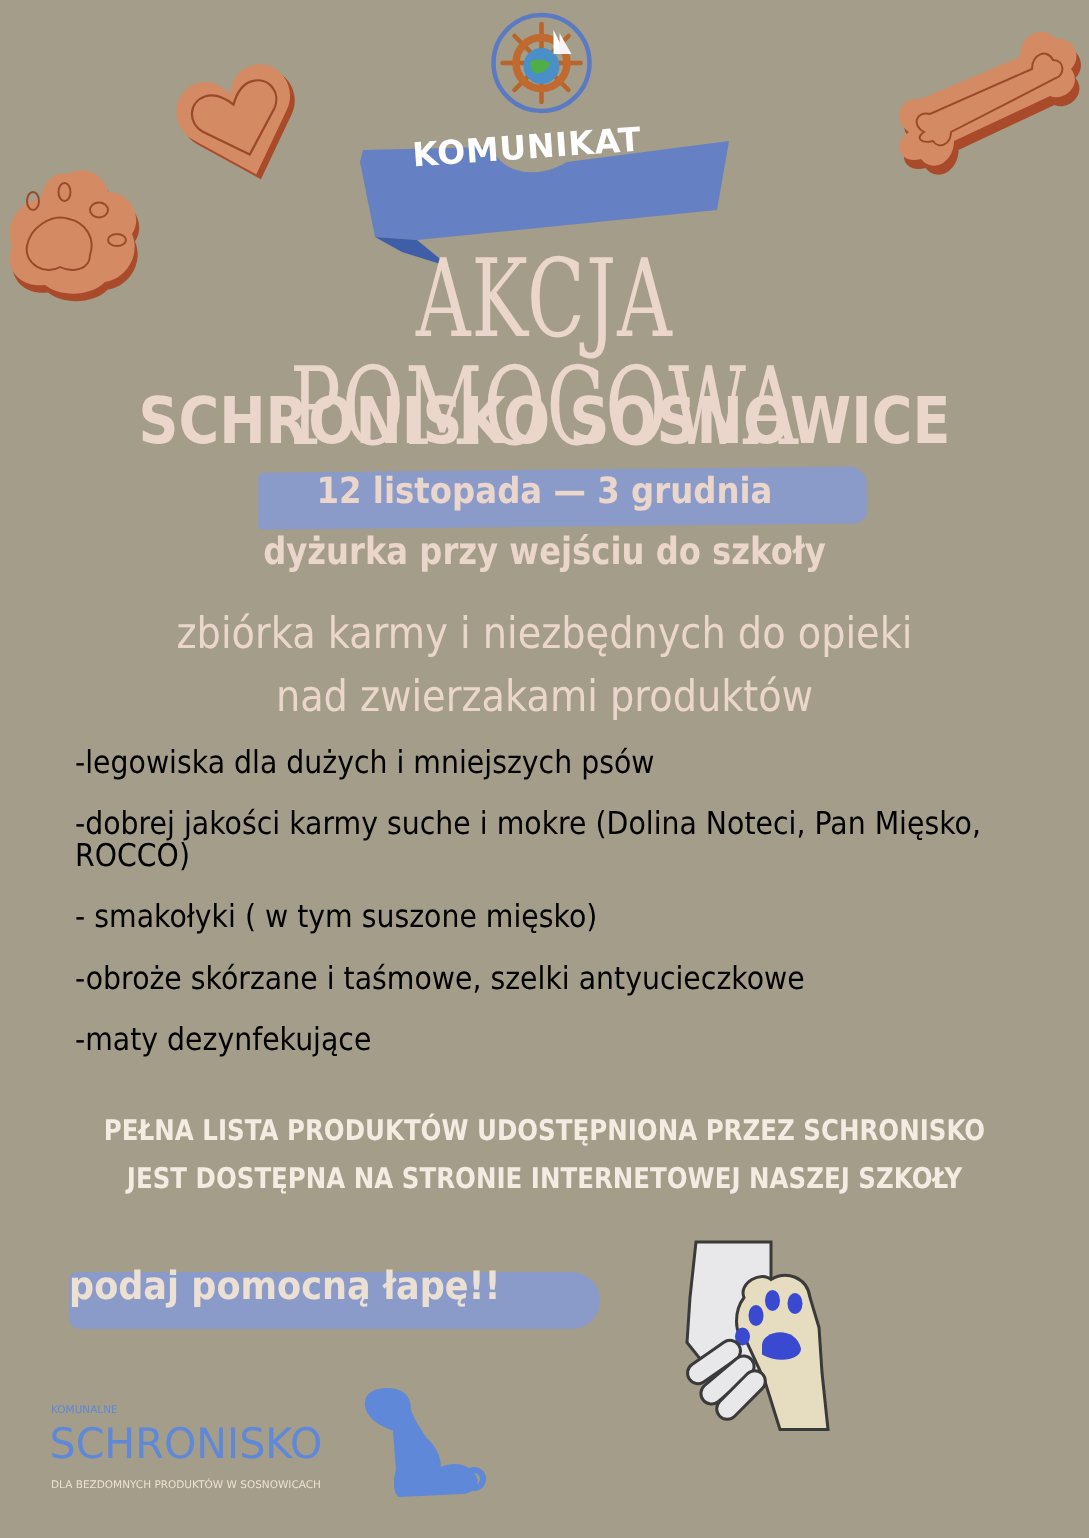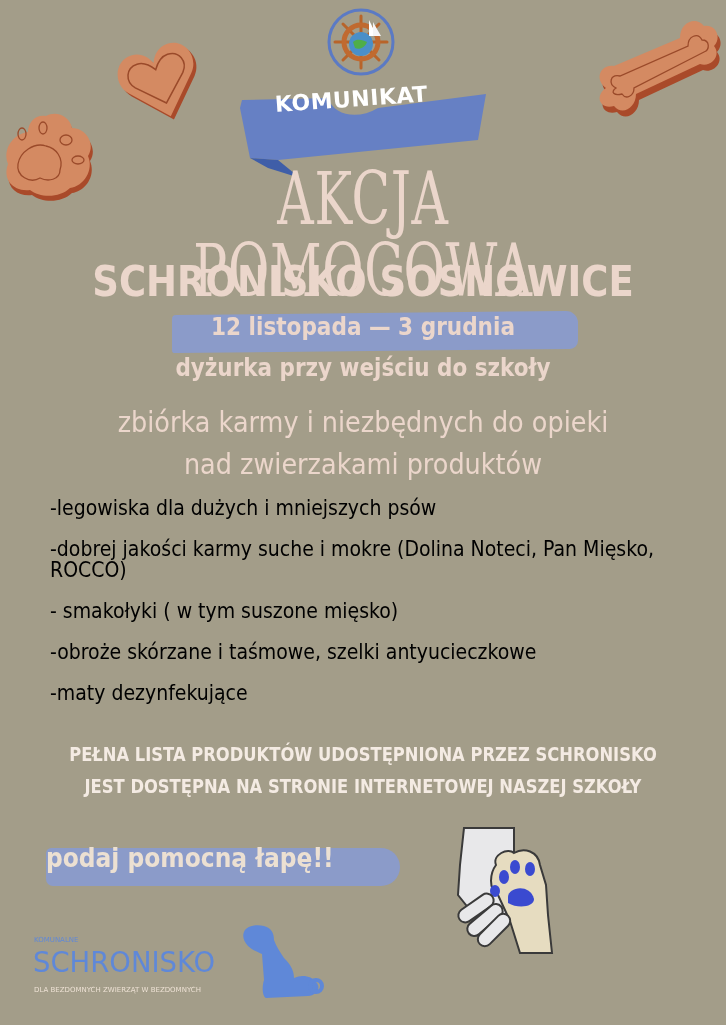--- a/index.html
+++ b/index.html
@@ -205,20 +205,20 @@
       <rect x="4" y="76" width="40" height="14" rx="7" transform="rotate(-35 24 83)"></rect>
       <rect x="12" y="88" width="42" height="14" rx="7" transform="rotate(-40 33 95)"></rect>
       <rect x="22" y="98" width="40" height="14" rx="7" transform="rotate(-45 42 105)"></rect>
     </g>
   </svg>
 </div>
 
 <div class="abs shelter-logo">
   <div class="sl-small">KOMUNALNE</div>
   <div class="sl-big">SCHRONISKO</div>
-  <div class="sl-sub">DLA BEZDOMNYCH ZWIERZĄT W BEZDOMNYCH</div>
+  <div class="sl-sub">DLA BEZDOMNYCH PRODUKTÓW W SOSNOWICACH</div>
   <div class="sl-dog">
     <svg width="90" height="76" viewBox="0 0 90 76">
       <path d="M4 8 C6 2 16 0 24 2 C32 4 34 10 34 16 C36 22 40 28 44 34 C50 40 54 46 54 54 C62 50 72 52 76 58 C82 64 76 72 68 72 L26 74 C22 72 22 62 24 56 L22 30 C18 28 12 26 8 22 C4 18 2 12 4 8Z" fill="#5f88d8"></path>
       <circle cx="76" cy="62" r="6" fill="none" stroke="#5f88d8" stroke-width="4"></circle>
     </svg>
   </div>
 </div>
 
 </body></html>

